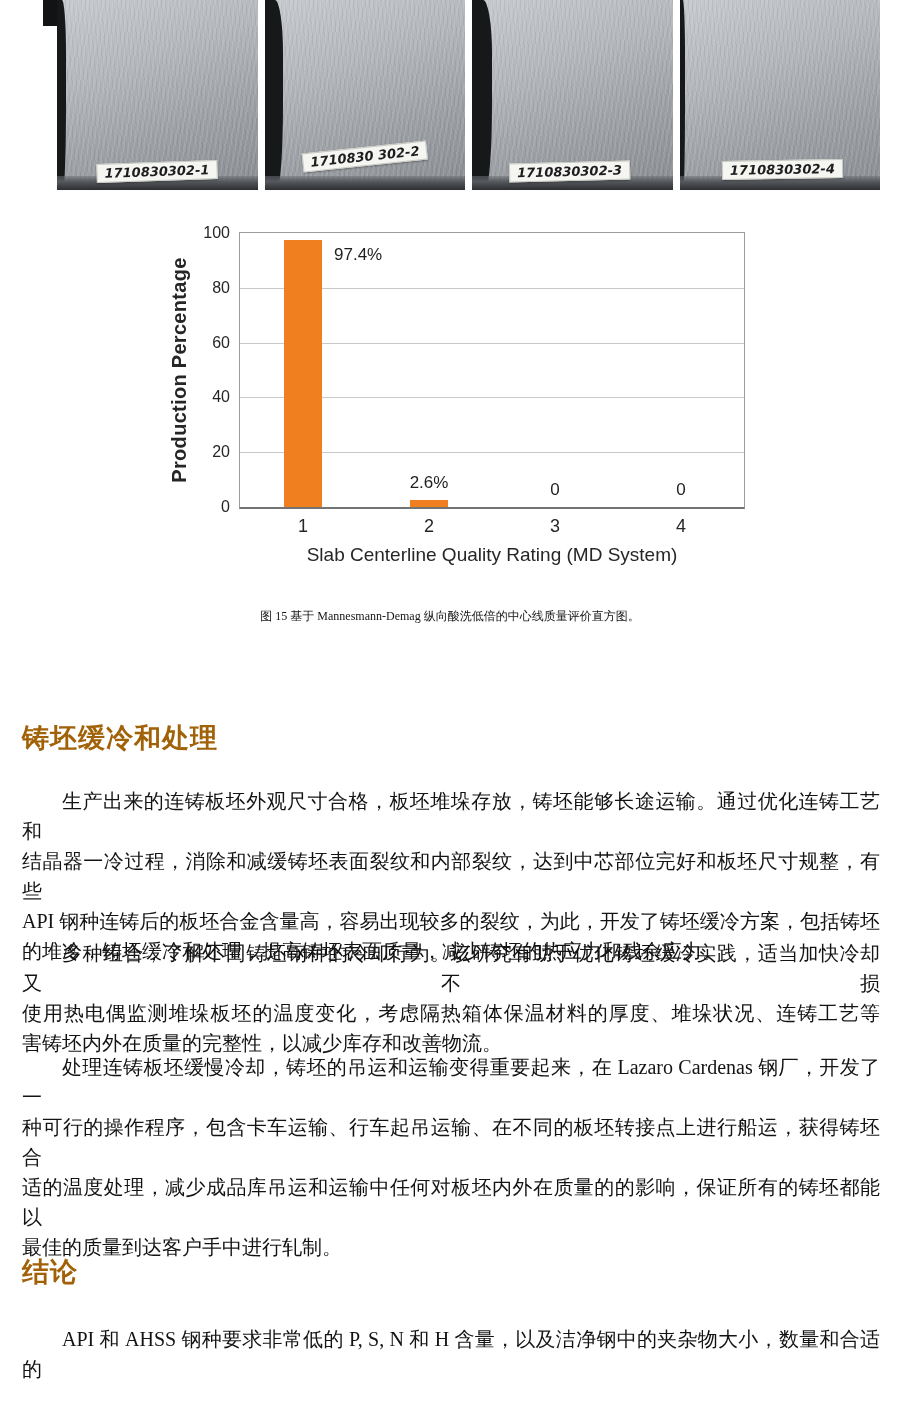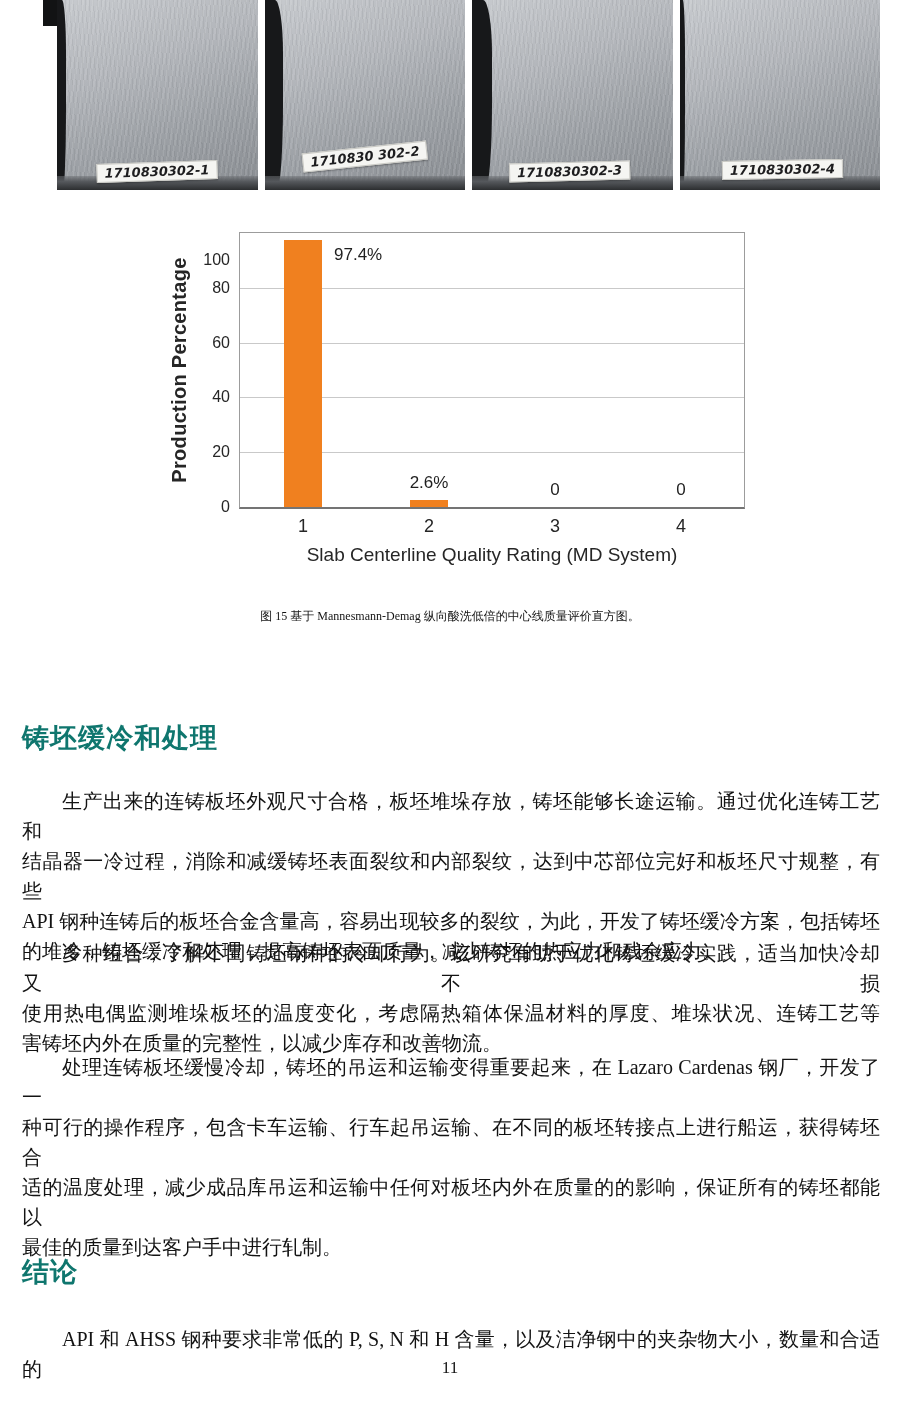--- a/index.html
+++ b/index.html
@@ -62,21 +62,21 @@
           font-size:20px;font-weight:700;white-space:nowrap;letter-spacing:.3px;}
   .xlabel{position:absolute;left:50%;top:calc(100% + 37px);transform:translateX(-50%);
           font-size:19px;font-weight:400;white-space:nowrap;}
 
   
   .caption{position:absolute;left:0;top:608px;width:100%;text-align:center;
            font-size:12px;color:#141414;}
 
   
   .sec-heading{position:absolute;left:22px;
-           font:700 27px "Liberation Sans",sans-serif;color:#0f766e;letter-spacing:1px;}
+           font:700 27px "Liberation Sans",sans-serif;color:#a16207;letter-spacing:1px;}
   .heading-1{top:720px;}
   .heading-2{top:1254px;}
   .para{position:absolute;left:22px;width:858px;font-size:20px;line-height:30px;color:#131313;}
   .para .line{text-align:justify;text-align-last:justify;}
   .para .line:first-child{text-indent:2em;}
   .para .line.end{text-align-last:left;}
   .para-1{top:786px;}
   .para-2{top:938px;}
   .para-3{top:1052px;}
   .para-4{top:1324px;}
@@ -111,21 +111,21 @@
       <span class="xlabel">Slab Centerline Quality Rating (MD System)</span>
     <div class="gridline" style="top: 80%;"></div>
         <div class="gridline" style="top: 60%;"></div>
         <div class="gridline" style="top: 40%;"></div>
         <div class="gridline" style="top: 20%;"></div>
         <span class="ytick" style="top: 100%;">0</span>
         <span class="ytick" style="top: 80%;">20</span>
         <span class="ytick" style="top: 60%;">40</span>
         <span class="ytick" style="top: 40%;">60</span>
         <span class="ytick" style="top: 20%;">80</span>
-        <span class="ytick" style="top: 0%; margin-top: 27px;">100</span>
+        <span class="ytick" style="top: 0%;">100</span>
         <div class="bar" style="left: 12.5%; height: 97.4%; background: rgb(240, 128, 31);"></div>
         <span class="dlabel" style="left: calc(12.5% + 31px); top: calc(2.6% + 5px);">97.4%</span>
         <span class="xtick" style="left: 12.5%;">1</span>
         <div class="bar" style="left: 37.5%; height: 2.6%; background: rgb(240, 128, 31);"></div>
         <span class="dlabel" style="left: 37.5%; transform: translateX(-50%); bottom: calc(2.6% + 7px);">2.6%</span>
         <span class="xtick" style="left: 37.5%;">2</span>
         <div class="bar" style="left: 62.5%; height: 0%; background: rgb(240, 128, 31);"></div>
         <span class="dlabel" style="left: 62.5%; transform: translateX(-50%); bottom: calc(0% + 7px);">0</span>
         <span class="xtick" style="left: 62.5%;">3</span>
         <div class="bar" style="left: 87.5%; height: 0%; background: rgb(240, 128, 31);"></div>
@@ -153,15 +153,14 @@
       <div class="line">种可行的操作程序，包含卡车运输、行车起吊运输、在不同的板坯转接点上进行船运，获得铸坯合</div>
       <div class="line">适的温度处理，减少成品库吊运和运输中任何对板坯内外在质量的的影响，保证所有的铸坯都能以</div>
       <div class="line end">最佳的质量到达客户手中进行轧制。</div>
     </div>
 
   <div class="sec-heading heading-2">结论</div>
   <div class="para para-4">
       <div class="line">API 和 AHSS 钢种要求非常低的 P, S, N 和 H 含量，以及洁净钢中的夹杂物大小，数量和合适的</div>
     </div>
 
-  <div class="page-number">11</div>
 
 </div>
 
 </body></html>

